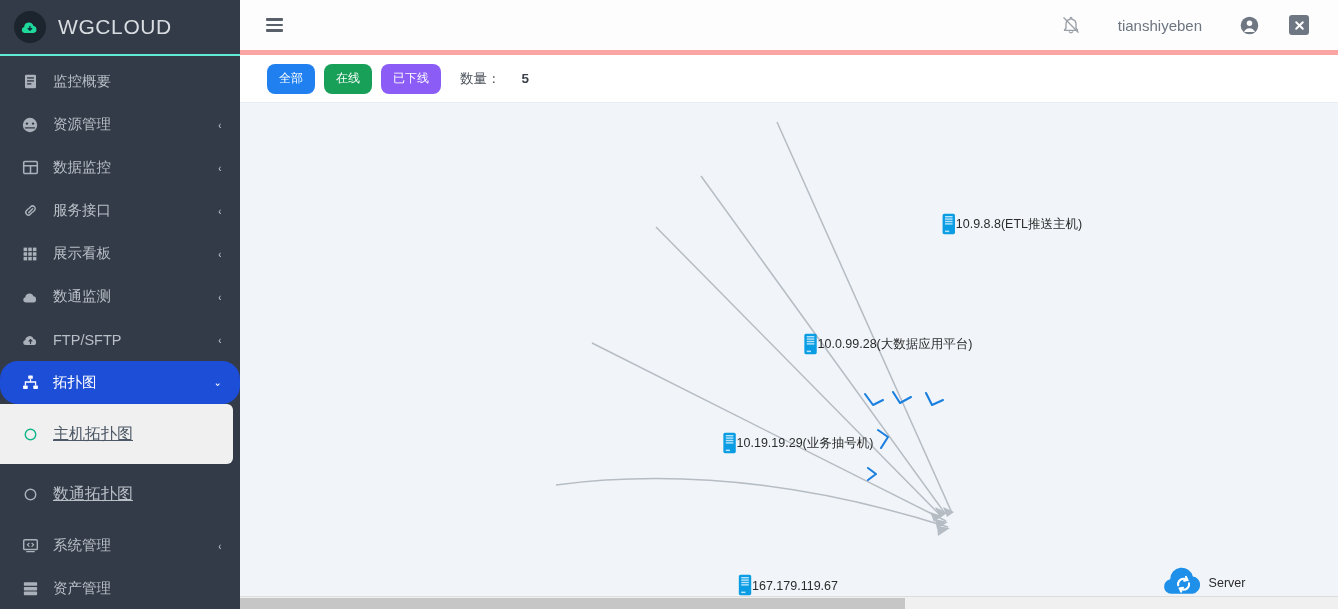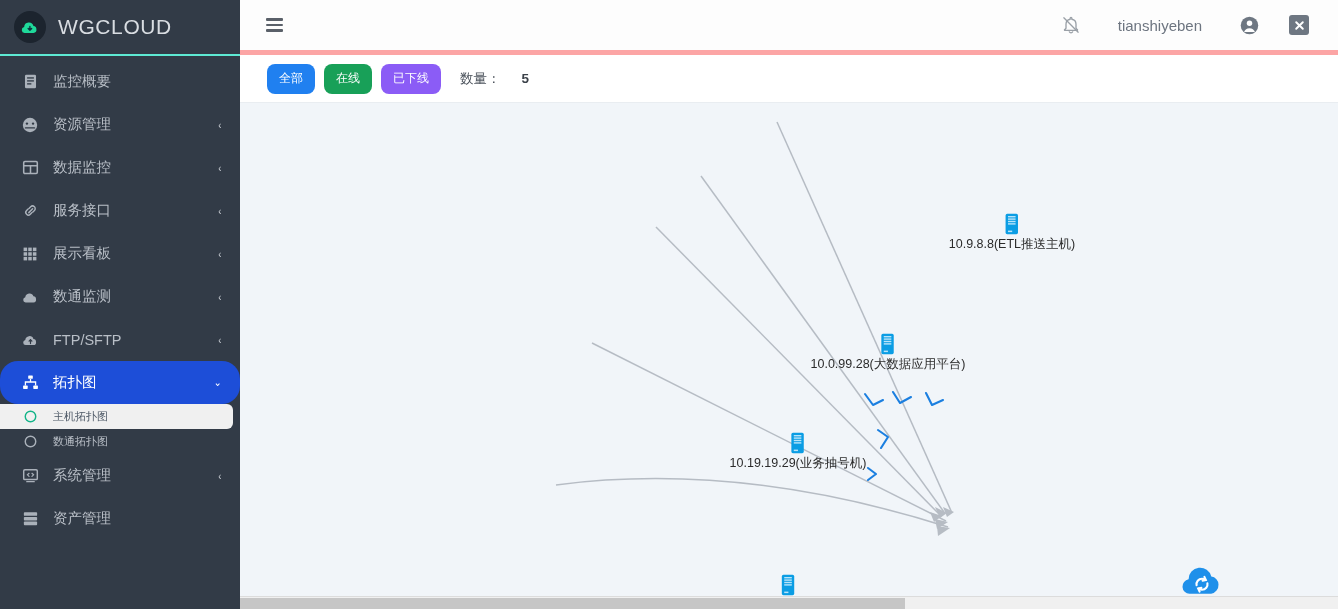--- a/index.html
+++ b/index.html
@@ -51,23 +51,24 @@
   .nav-item .chev {
     font-size: 11px; color: #cfd4da; flex: 0 0 auto;
     transform: scaleX(0.85);
   }
   .nav-item.active {
     background: #1d4ed8; color: #ffffff; border-radius: 18px;
   }
   .nav-item.active .ic { color: #ffffff; }
   .nav-item.active .chev { color: #ffffff; }
   .sub-item {
-    height: 25px; display: flex; align-items: center;
-    padding-left: 20px; color: #b9bfc7; font-size: 11px;
+    height: 60px; display: flex; align-items: center;
+    padding-left: 20px; color: #b9bfc7; font-size: 16px;
     cursor: pointer;
+    text-decoration: underline;
   }
   .sub-item .ic {
     width: 20px; height: 20px; flex: 0 0 20px;
     display: flex; align-items: center; justify-content: center;
     margin-right: 13px;
   }
   .sub-item.selected {
     background: #f0f0f0; color: #4d5866;
     border-radius: 0 6px 6px 0;
     margin-right: 7px;
@@ -132,21 +133,21 @@
   
   .canvas-wrap {
     flex: 1; position: relative;
     background: #f1f5f9;
     border-top: 1px solid #e9edf1;
     overflow: hidden;
   }
   .topo-svg { position: absolute; left: 0; top: 0; }
   .node {
     position: absolute;
-    display: flex; flex-direction: column; align-items: center;
+    display: flex; flex-direction: row; align-items: center;
     cursor: pointer;
   }
   .node-label {
     font-size: 12.5px; color: #2b2b2b;
     white-space: nowrap; margin-top: 1px;
     font-family: "Liberation Sans", sans-serif;
   }
   .server-label { font-size: 12.5px; color: #2b2b2b; margin-top: 3px; }
 
   

